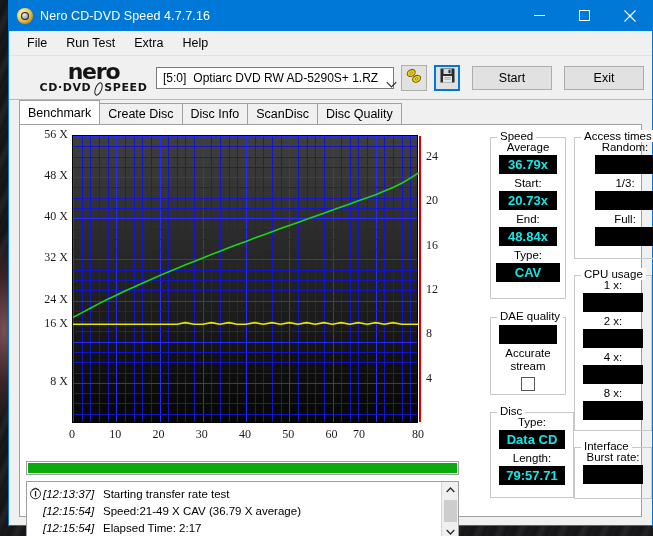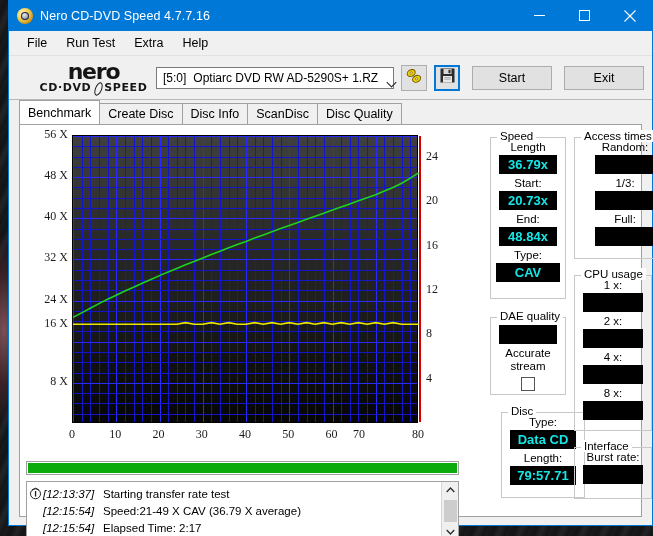--- a/index.html
+++ b/index.html
@@ -524,39 +524,39 @@
               <polyline points="0.7,1 4.5,5 8.3,1" fill="none" stroke="#2b2b2b" stroke-width="1.3"></polyline>
             </svg>
         </div>
       </div>
     </div>
 
     <div id="rightcol">
 
       <div class="grp" style="left:4px; top:10px; width:76px; height:162px;">
         <div class="grp-title">Speed</div>
-        <div class="fld-label">Length</div>
+        <div class="fld-label">Average</div>
         <div class="fld-val" style="width:58px">36.79x</div>
         <div class="fld-label">Start:</div>
         <div class="fld-val" style="width:58px">20.73x</div>
         <div class="fld-label">End:</div>
         <div class="fld-val" style="width:58px">48.84x</div>
         <div class="fld-label">Type:</div>
         <div class="fld-val" style="width:64px">CAV</div>
       </div>
 
       <div class="grp" style="left:4px; top:190px; width:76px; height:78px;">
         <div class="grp-title">DAE quality</div>
         <div class="fld-val" style="width:58px;margin-top:7px"></div>
         <div class="fld-label">Accurate</div>
         <div class="fld-label" style="margin-top:0">stream</div>
         <div id="accurate-box"></div>
       </div>
 
-      <div class="grp" style="left:4px; top:285px; width:84px; height:86px;margin-left:11px;">
+      <div class="grp" style="left:4px; top:285px; width:84px; height:86px;">
         <div class="grp-title">Disc</div>
         <div class="fld-label">Type:</div>
         <div class="fld-val" style="width:66px">Data CD</div>
         <div class="fld-label">Length:</div>
         <div class="fld-val" style="width:66px">79:57.71</div>
       </div>
 
       <div class="grp" style="left:88px; top:10px; width:102px; height:122px;">
         <div class="grp-title">Access times</div>
         <div class="fld-label">Random:</div>

